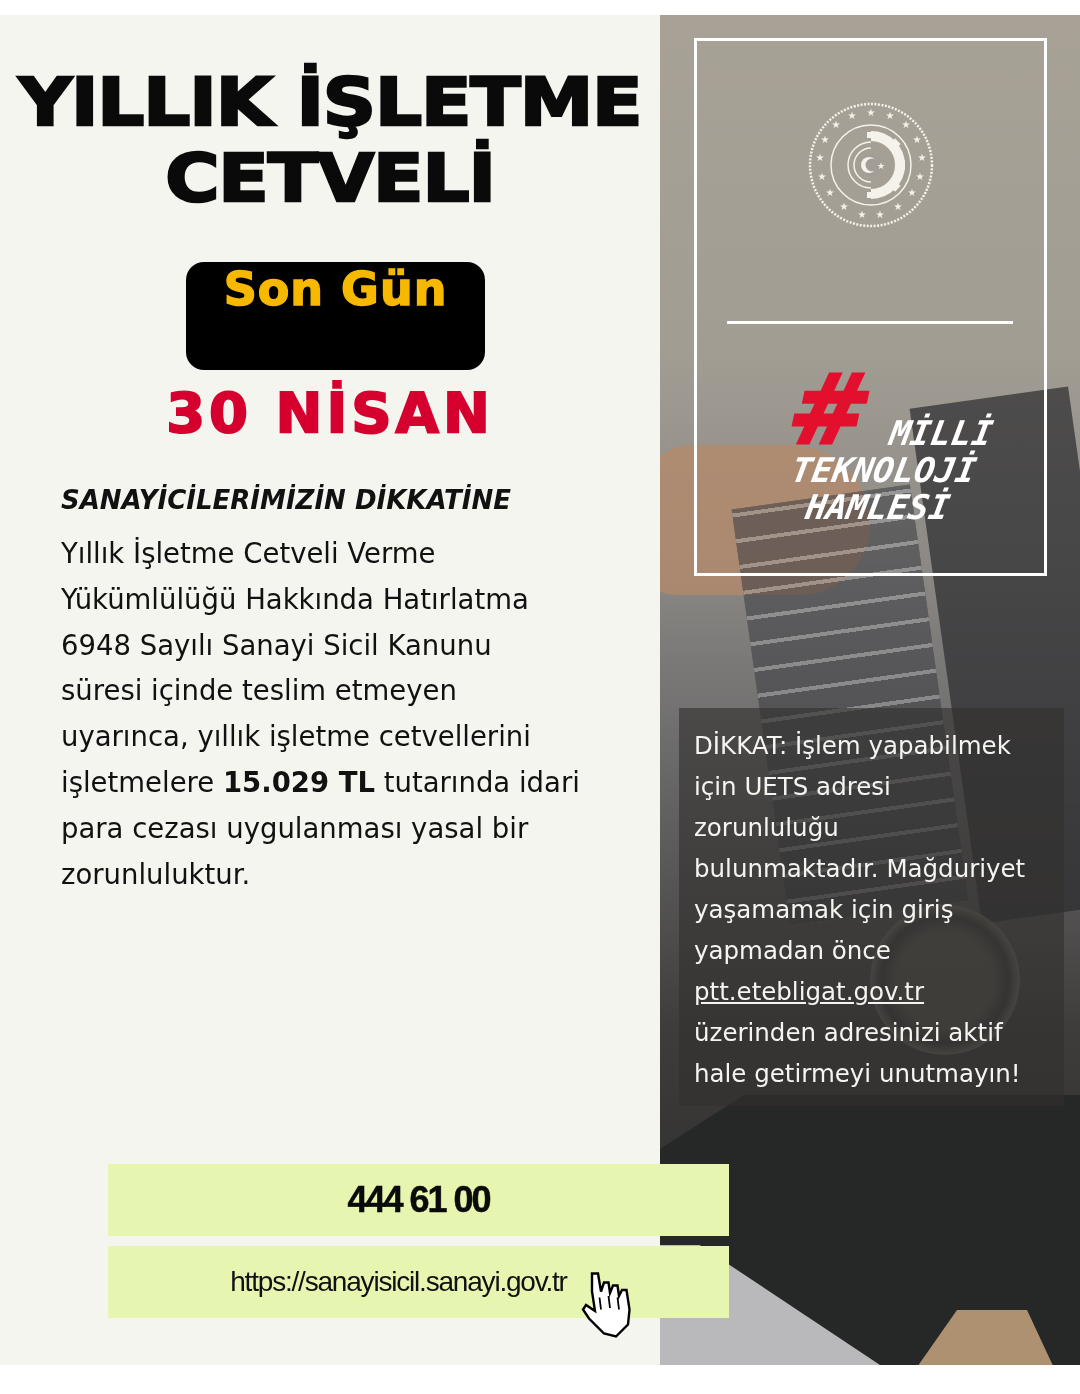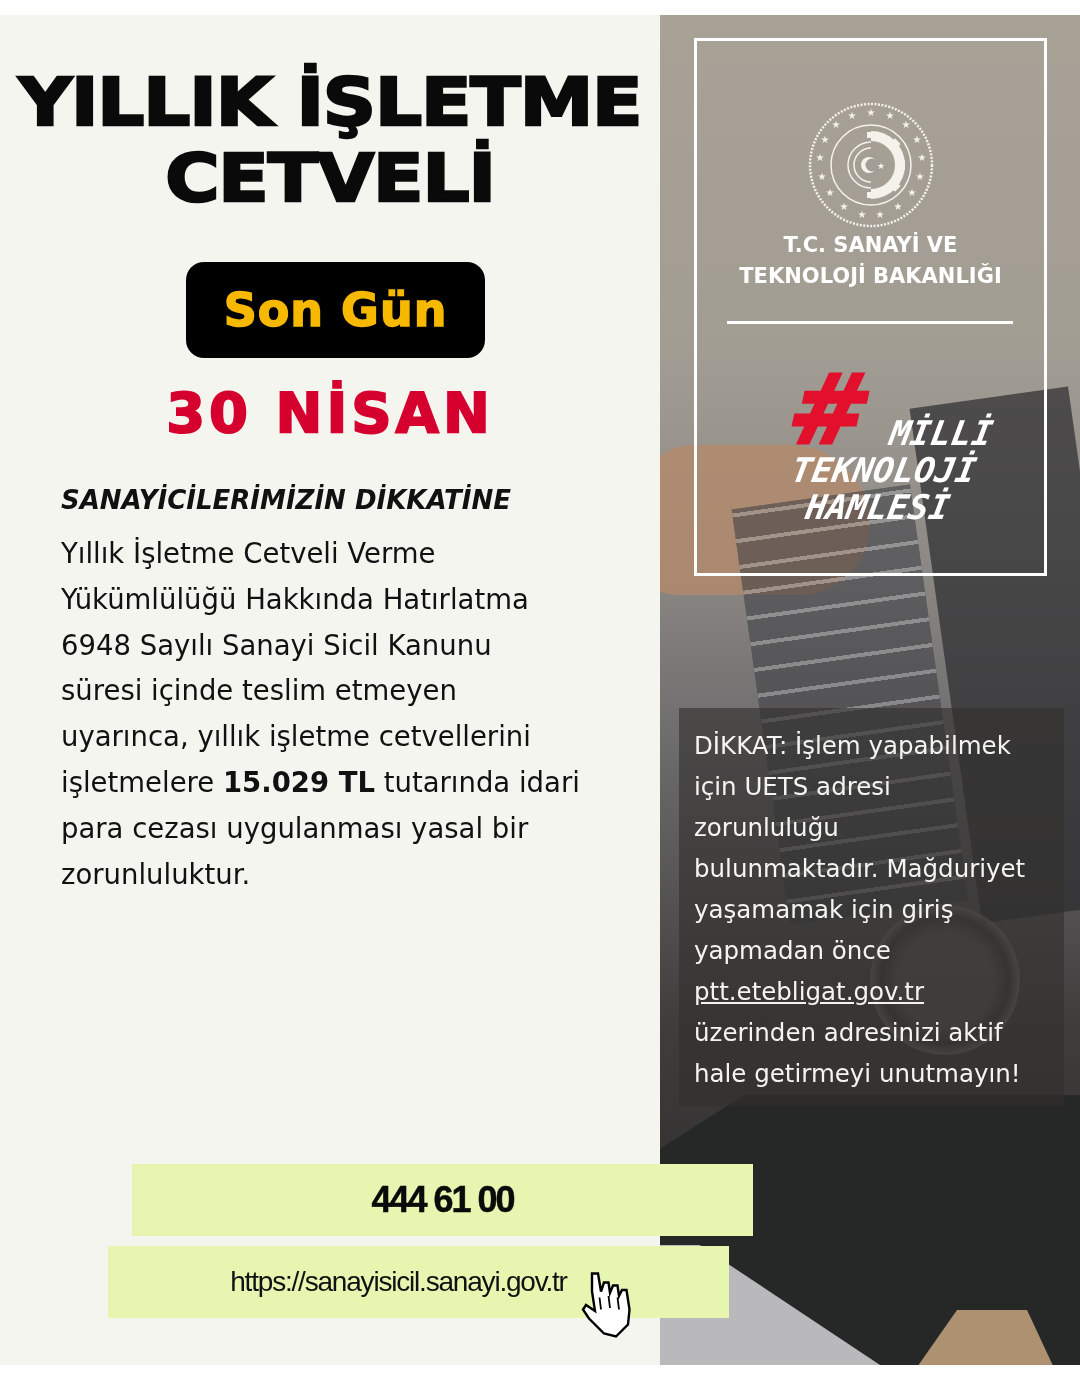--- a/index.html
+++ b/index.html
@@ -10,22 +10,22 @@
 
   
   .left { position: absolute; left: 0; top: 0; width: 660px; height: 1350px; background: #f5f5f0; }
   .title {
     position: absolute; left: 0; top: 50px; width: 660px; text-align: center;
     font-family: "DejaVu Sans", sans-serif; font-weight: 900; font-size: 66px; line-height: 76px;
     color: #0a0a0a; letter-spacing: -1px; transform: scaleX(1.12); transform-origin: center top;
     -webkit-text-stroke: 2.5px #0a0a0a;
   }
   .deadline-pill {
-    position: absolute; left: 186px; top: 247px; width: 299px; height: 96px;
-    background: #000; border-radius: 18px; display: flex; align-items: center; justify-content: center;
+    position: absolute; left: 186px; top: 247px; width: 299px; height: 108px;
+    background: #000; border-radius: 18px; display: flex; align-items: flex-start; justify-content: center;
   }
   .deadline-pill span {
     color: #f7b900; font-weight: 700; font-size: 46px; letter-spacing: 1px;
     -webkit-text-stroke: 1.5px #f7b900;
   }
   .date {
     position: absolute; left: 0; top: 365px; width: 660px; text-align: center;
     color: #d6002f; font-weight: 700; font-size: 56px; letter-spacing: 4px;
     -webkit-text-stroke: 2px #d6002f;
   }
@@ -120,21 +120,21 @@
     color: #f4f4f0; font-size: 24.5px; line-height: 41px;
   }
   .alert-text .line { display: block; white-space: nowrap; }
   .alert-text a { color: #f4f4f0; text-decoration: underline; }
 
   
   .bar {
     position: absolute; left: 108px; width: 621px; height: 72px; background: #e6f5b0;
     display: flex; align-items: center; justify-content: center;
   }
-  .phone-bar { top: 1149px; margin-left: 24px; }
+  .phone-bar { top: 1149px; }
   .url-bar { top: 1231px; }
   .phone-text {
     font-weight: 700; font-size: 36px; color: #0a0a0a; letter-spacing: -2px;
     font-family: "Liberation Sans", sans-serif; -webkit-text-stroke: 0.5px #0a0a0a;
   }
   .url-text {
     font-size: 28px; color: #111; letter-spacing: -1.2px;
     font-family: Liberation Sans, sans-serif; margin-left: -40px;
   }
   .cursor-icon {
@@ -215,24 +215,20 @@
           <rect x="61" y="92" width="8" height="6"></rect>
       </g>
       <path d="M65 42 A23 23 0 0 0 65 88" fill="none" stroke="#f4f2ea" stroke-width="1.5"></path>
       <path d="M65 48 A17 17 0 0 0 65 82" fill="none" stroke="#f4f2ea" stroke-width="1.5"></path>
       <circle cx="65" cy="65" r="11" fill="#a39e95"></circle>
       <circle cx="63" cy="65" r="8" fill="#f4f2ea"></circle>
       <circle cx="66" cy="65" r="6.5" fill="#a39e95"></circle>
       <text x="75" y="69" fill="#f4f2ea" font-size="9" text-anchor="middle">★</text>
     </svg>
 
-    <div class="ministry">
-      <div>T.C. SANAYİ VE</div>
-      <div>TEKNOLOJİ BAKANLIĞI</div>
-    </div>
     <div class="divider"></div>
 
     <div class="hashtag">#</div>
     <div class="mtk">
       <span class="l1">MİLLİ</span>
       <span class="l2">TEKNOLOJİ</span>
       <span class="l3">HAMLESİ</span>
     </div>
 
     <div class="alert-box"></div>

